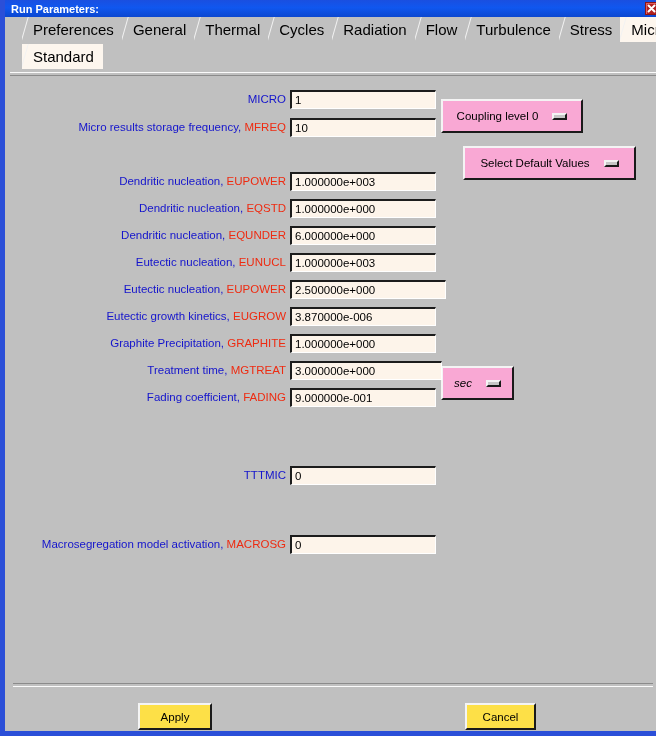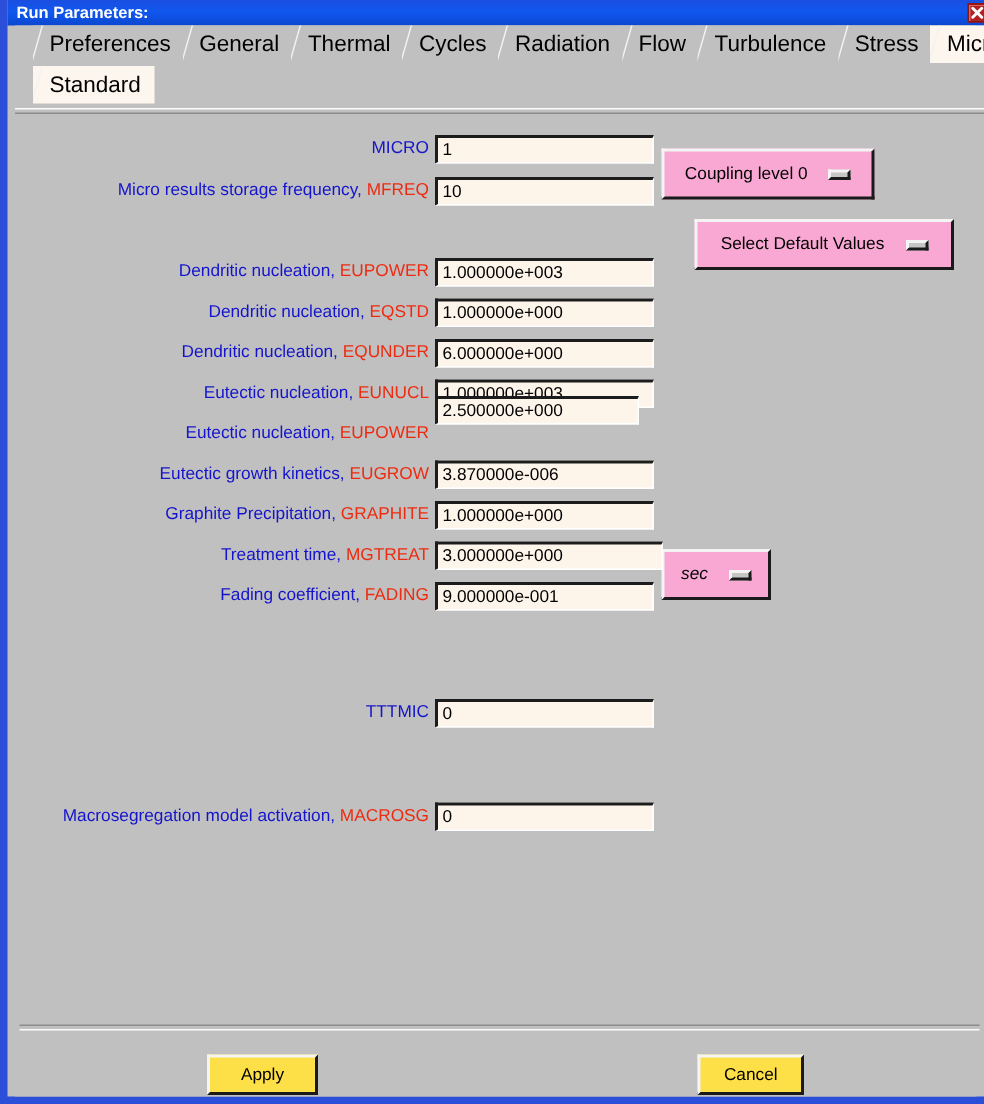--- a/index.html
+++ b/index.html
@@ -209,21 +209,21 @@
         </div>
         <div class="lbl" style="top: 150px; left: 0px; width: 273px;"><span class="desc">Dendritic nucleation,</span> <span class="var">EQUNDER</span></div>
         <div class="field" style="top: 150px; left: 277px; width: 146px;">
           <span>6.000000e+000</span>
         </div>
         <div class="lbl" style="top: 177px; left: 0px; width: 273px;"><span class="desc">Eutectic nucleation,</span> <span class="var">EUNUCL</span></div>
         <div class="field" style="top: 177px; left: 277px; width: 146px;">
           <span>1.000000e+003</span>
         </div>
         <div class="lbl" style="top: 204px; left: 0px; width: 273px;"><span class="desc">Eutectic nucleation,</span> <span class="var">EUPOWER</span></div>
-        <div class="field" style="top: 188px; left: 277px; width: 136px;">
+        <div class="field" style="top: 204px; left: 277px; width: 156px;">
           <span>2.500000e+000</span>
         </div>
         <div class="lbl" style="top: 231px; left: 0px; width: 273px;"><span class="desc">Eutectic growth kinetics,</span> <span class="var">EUGROW</span></div>
         <div class="field" style="top: 231px; left: 277px; width: 146px;">
           <span>3.870000e-006</span>
         </div>
         <div class="lbl" style="top: 258px; left: 0px; width: 273px;"><span class="desc">Graphite Precipitation,</span> <span class="var">GRAPHITE</span></div>
         <div class="field" style="top: 258px; left: 277px; width: 146px;">
           <span>1.000000e+000</span>
         </div>

